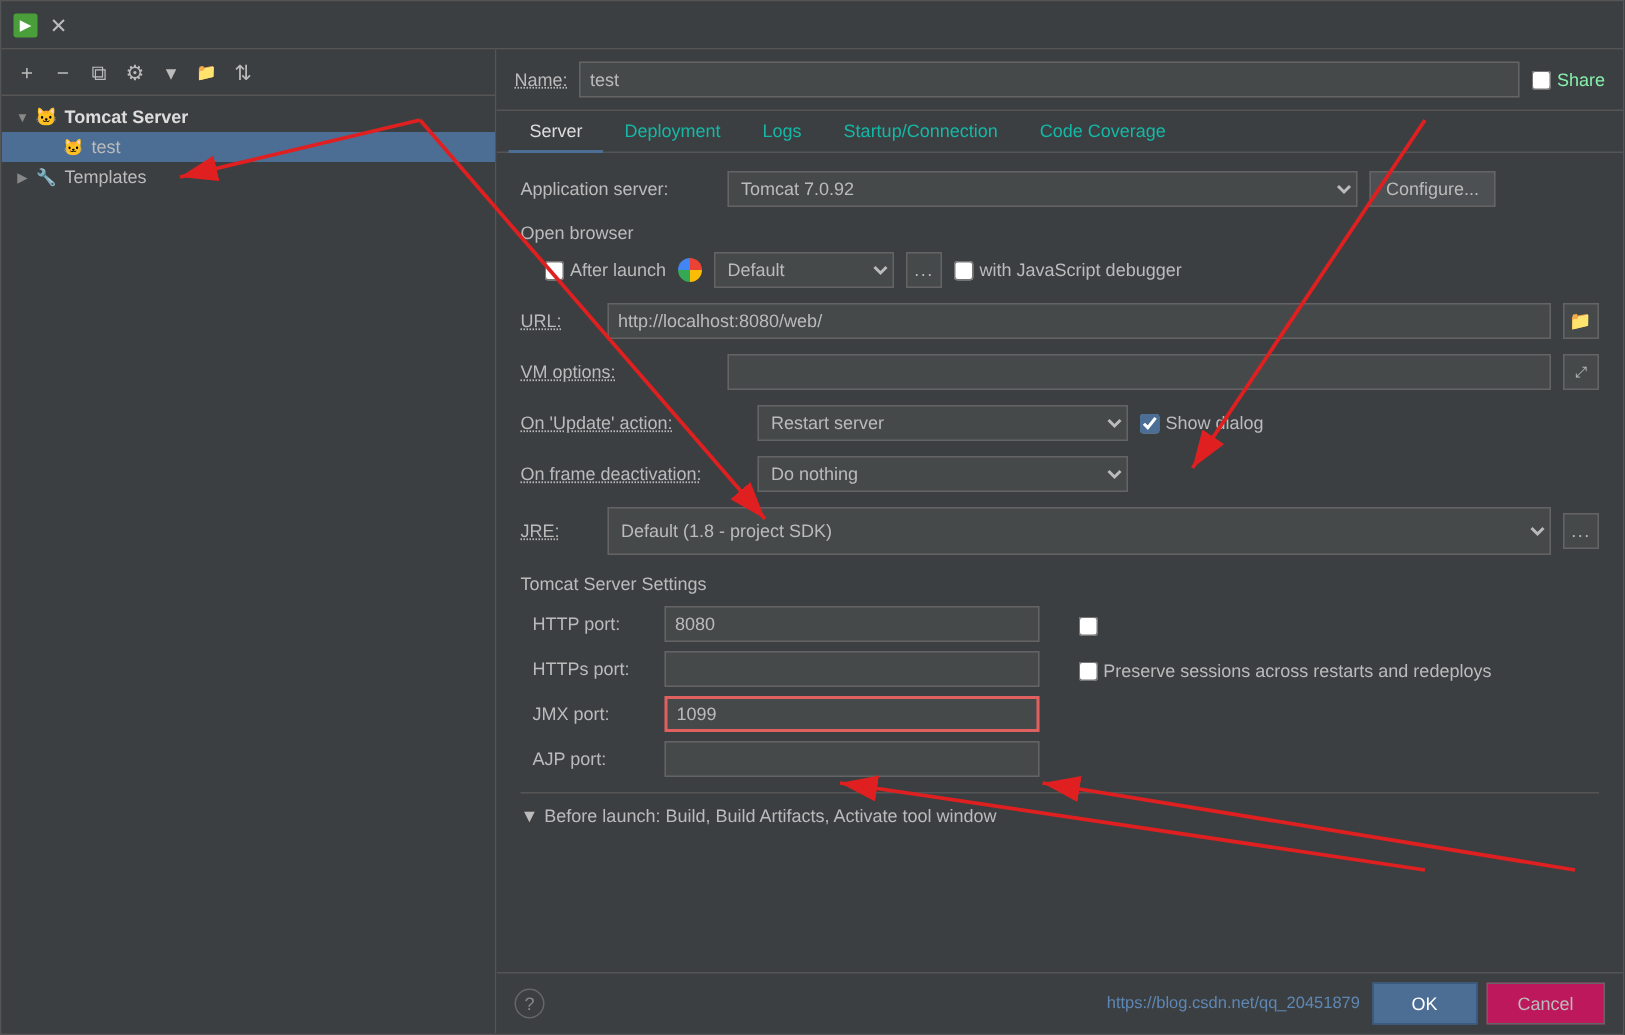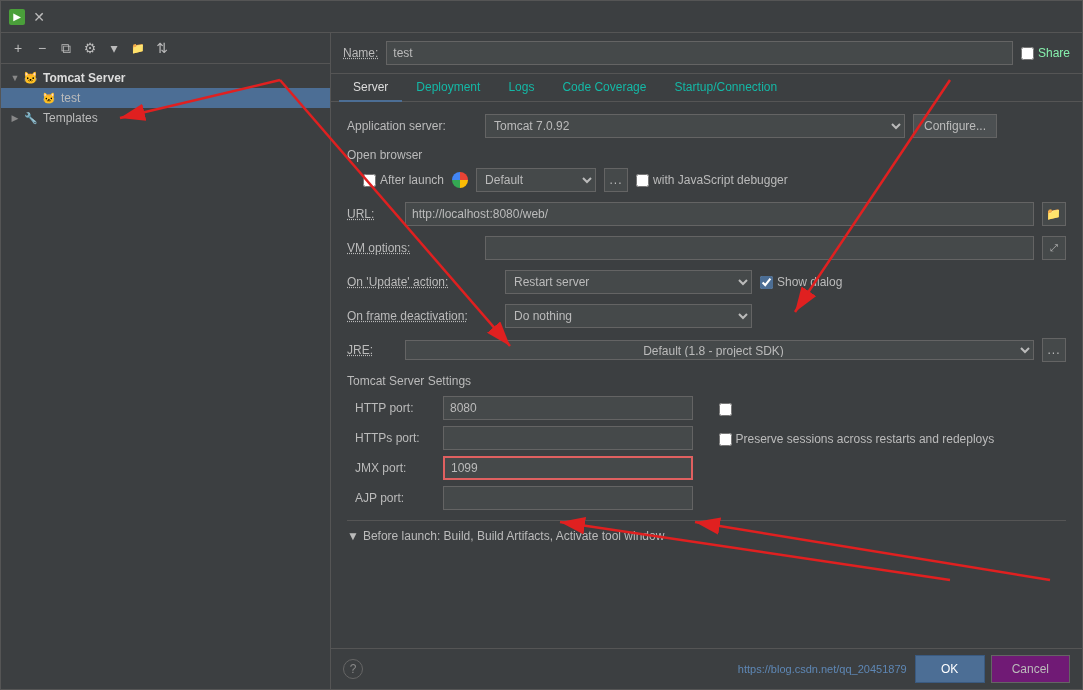--- a/index.html
+++ b/index.html
@@ -358,23 +358,22 @@
       text-decoration: underline;
       text-decoration-style: dotted;
     }
     .jre-select {
       flex: 1;
       background: #45494a;
       border: 1px solid #646464;
       color: #bbbbbb;
       font-size: 12px;
       padding: 2px 4px;
-      height: 20px;
+      height: 32px;
       outline: none;
-      text-align: center;
     }
     .tomcat-settings-section { margin-bottom: 10px; }
     .tomcat-settings-label {
       color: #bbbbbb;
       font-size: 12px;
       margin-bottom: 8px;
     }
     .port-grid {
       display: grid;
       grid-template-columns: 1fr 1fr;
@@ -459,21 +458,21 @@
       background: #4c6e95;
       border: 1px solid #3a5a80;
       color: #ffffff;
       font-size: 12px;
       padding: 4px 20px;
       height: 28px;
       cursor: pointer;
       min-width: 70px;
     }
     .cancel-btn {
-      background: #701a75;
+      background: #be185d;
       border: 1px solid #646464;
       color: #bbbbbb;
       font-size: 12px;
       padding: 4px 20px;
       height: 28px;
       cursor: pointer;
       min-width: 70px;
     }
     .status-bar {
       flex: 1;
@@ -577,22 +576,22 @@
           <div class="share-area">
             <input type="checkbox" class="share-cb" style="">
             <span class="share-label">Share</span>
           </div>
         </div>
 
         <div class="tabs">
           <div class="tab active">Server</div>
           <div class="tab">Deployment</div>
           <div class="tab">Logs</div>
+          <div class="tab">Startup/Connection</div>
           <div class="tab">Code Coverage</div>
-          <div class="tab">Startup/Connection</div>
         </div>
 
         <div class="form-area">
 
           <div class="form-row">
             <span class="form-label">Application server:</span>
             <select class="form-select form-select-wide">
               <option>Tomcat 7.0.92</option>
             </select>
             <button class="form-btn">Configure...</button>

